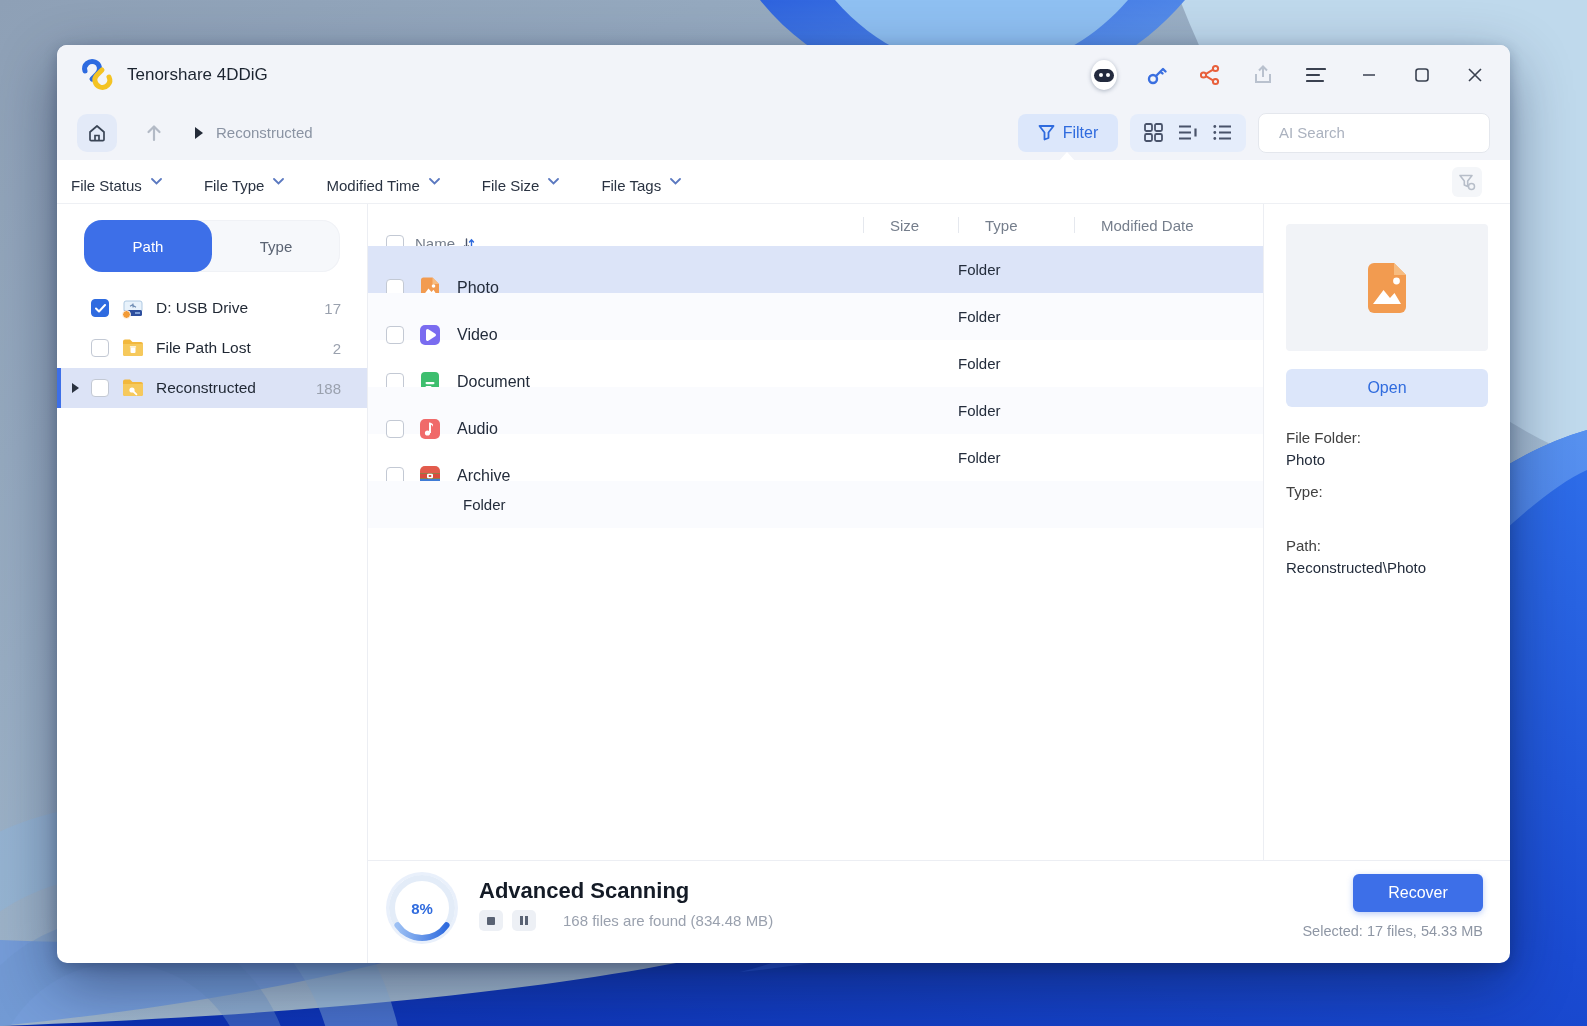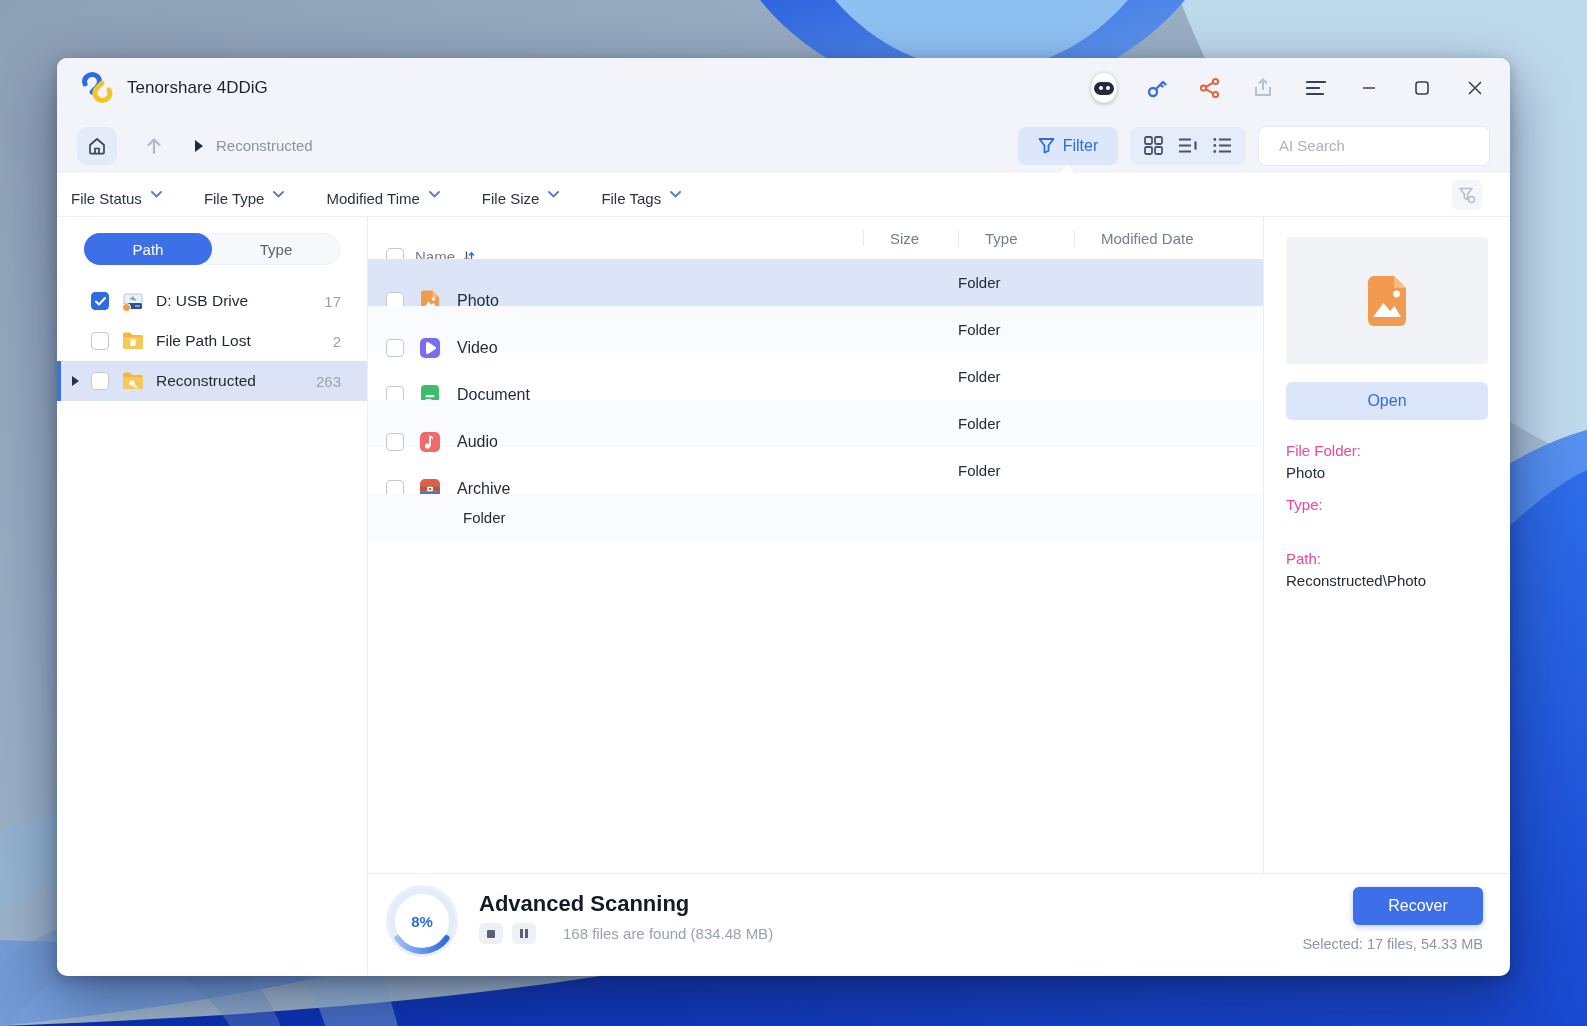--- a/index.html
+++ b/index.html
@@ -1,20 +1,20 @@
 <!DOCTYPE html>
 <html><head>
 <meta charset="utf-8">
 <style>
   * { margin:0; padding:0; box-sizing:border-box; }
   html,body { width:1587px; height:1026px; overflow:hidden; font-family:"Liberation Sans", sans-serif; }
   .desktop { position:relative; width:1587px; height:1026px; background:#9DB4C8; }
   .wallpaper { position:absolute; inset:0; }
 
-  .window { position:absolute; left:57px; top:58px; width:1453px; height:918px;
+  .window { position:absolute; left:57px; top:45px; width:1453px; height:918px;
     background:#fff; border-radius:10px; overflow:hidden; display:flex; flex-direction:column;
     box-shadow:0 22px 60px rgba(8,20,55,.45), 0 4px 14px rgba(8,20,55,.25); }
 
   
   .titlebar { height:60px; background:#F2F4F9; display:flex; align-items:center; padding:0 22px; flex:0 0 auto; }
   .logo { width:36px; height:36px; }
   .app-title { margin-left:12px; font-size:17px; color:#1C2430; }
   .tb-icons { margin-left:auto; display:flex; align-items:center; gap:27px; }
   .tb-ic { width:26px; height:26px; display:flex; align-items:center; justify-content:center; cursor:pointer; }
   .robot-wrap { width:30px; height:30px; background:#fff; border-radius:50%; box-shadow:0 1px 4px rgba(40,60,90,.35); display:flex; align-items:center; justify-content:center; }
@@ -41,21 +41,21 @@
 
   
   .filterbar { height:44px; background:#fff; border-bottom:1px solid #EEF0F4; display:flex; align-items:center; padding:0 14px; flex:0 0 auto; }
   .f-item { display:flex; align-items:center; gap:9px; margin-right:42px; cursor:pointer; }
   .f-item span { font-size:15px; color:#2A3342;margin-top:8px; }
   .f-reset { margin-left:auto; margin-right:14px; width:30px; height:30px; border-radius:6px; background:#F4F6F9; display:flex; align-items:center; justify-content:center; cursor:pointer; }
 
   
   .content { flex:1; display:flex; min-height:0; }
   .sidebar { width:311px; flex:0 0 auto; border-right:1px solid #ECEEF3; padding-top:16px; }
-  .seg { width:256px; height:32px; margin:0 auto; background:#F6F8FB; border-radius:18px; display:flex; box-shadow:inset 0 0 0 1px #F0F2F6; }
+  .seg { width:256px; height:52px; margin:0 auto; background:#F6F8FB; border-radius:18px; display:flex; box-shadow:inset 0 0 0 1px #F0F2F6; }
   .seg-tab { flex:1; display:flex; align-items:center; justify-content:center; font-size:15px; color:#5A6372; cursor:pointer; border-radius:18px; }
   .seg-tab.active { background:#3D6FE8; color:#fff; }
   .tree { margin-top:16px; }
   .tree-item { position:relative; height:40px; display:flex; align-items:center; padding-left:34px; cursor:pointer; }
   .tree-item.selected { background:#DCE3F6; }
   .tree-item.selected::before { content:""; position:absolute; left:0; top:0; bottom:0; width:4px; background:#3D6FE8; }
   .expander { position:absolute; left:15px; width:0; height:0; border-top:5px solid transparent; border-bottom:5px solid transparent; border-left:7px solid #2A3240; }
   .tree-label { margin-left:10px; font-size:15.5px; color:#1F2733; }
   .tree-count { margin-left:auto; margin-right:26px; font-size:15px; color:#9AA1AE; }
   .tree-icon { margin-left:11px; display:flex; }
@@ -78,21 +78,21 @@
   .trow.selected { background:#DCE4F8; }
   .row-icon { margin-left:13px; display:flex; }
   .row-name { margin-left:14px; font-size:16px; color:#232C3B; white-space:nowrap; }
   .row-type { font-size:15px; color:#232C3B; }
 
   
   .preview-panel { width:246px; flex:0 0 auto; padding:20px 22px 0 22px; }
   .preview-box { height:127px; background:#F1F3F7; border-radius:4px; display:flex; align-items:center; justify-content:center; }
   .open-btn { margin-top:18px; height:38px; background:#DCE6FA; border-radius:6px; display:flex; align-items:center; justify-content:center; font-size:16px; color:#2F6BDE; cursor:pointer; }
   .detail { margin-top:22px; font-size:15px; }
-  .d-label { color:#ec4899; margin-bottom:5px; }
+  .d-label { color:#404040; margin-bottom:5px; }
   .d-value { color:#232C3B; margin-bottom:14px; min-height:18px; }
 
   
   .right-col { flex:1; display:flex; flex-direction:column; min-width:0; }
   .main-row { flex:1; display:flex; min-height:0; }
   .bottombar { height:103px; border-top:1px solid #ECEEF3; display:flex; align-items:flex-start; padding:0 27px 0 16px; flex:0 0 auto; }
   .progress-wrap { position:relative; width:76px; height:76px; margin-top:9px; flex:0 0 auto; }
   .progress-label { position:absolute; inset:0; display:flex; align-items:center; justify-content:center; font-size:15px; font-weight:bold; color:#2F6BDE; }
   .status-block { margin-left:19px; margin-top:17px; }
   .status-title { font-size:22px; font-weight:bold; color:#141B26; }
@@ -348,21 +348,21 @@
             <span class="checkbox"></span>
             <span class="tree-icon">
               <svg width="26" height="26" viewBox="0 0 26 26">
                 <path d="M3,6.5 a2,2 0 0 1 2,-2 h5 l2.5,2.5 H21 a2,2 0 0 1 2,2 V19 a2,2 0 0 1 -2,2 H5 a2,2 0 0 1 -2,-2 Z" fill="#F2B83D"></path>
                 <path d="M3,9 H23 V19 a2,2 0 0 1 -2,2 H5 a2,2 0 0 1 -2,-2 Z" fill="#F6C95C"></path>
                 <circle cx="12" cy="15" r="2.6" fill="#fff"></circle>
                   <path d="M13.8,16.8 l2.6,2.6" stroke="#fff" stroke-width="1.8" stroke-linecap="round"></path>
               </svg>
             </span>
             <span class="tree-label">Reconstructed</span>
-            <span class="tree-count">263</span>
+            <span class="tree-count">188</span>
           </div>
 
         </div>
       </div>
 
       <div class="right-col">
         <div class="main-row">
 
           <div class="table-area">
             <div class="thead">

